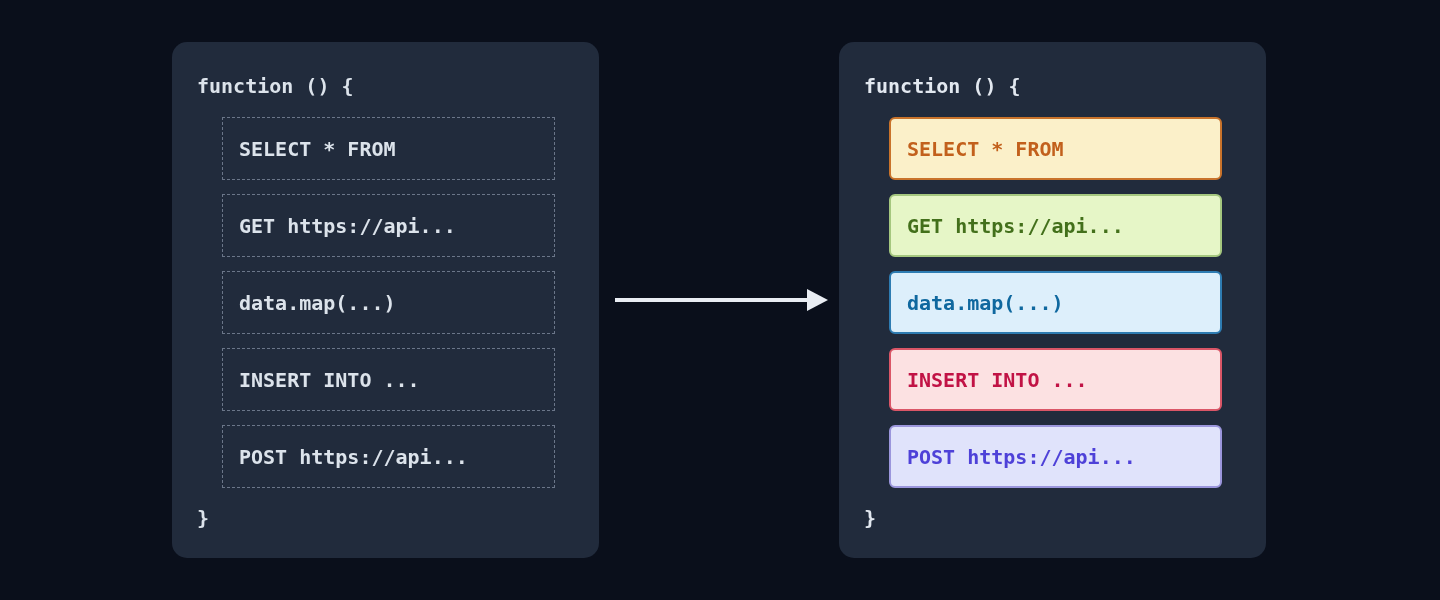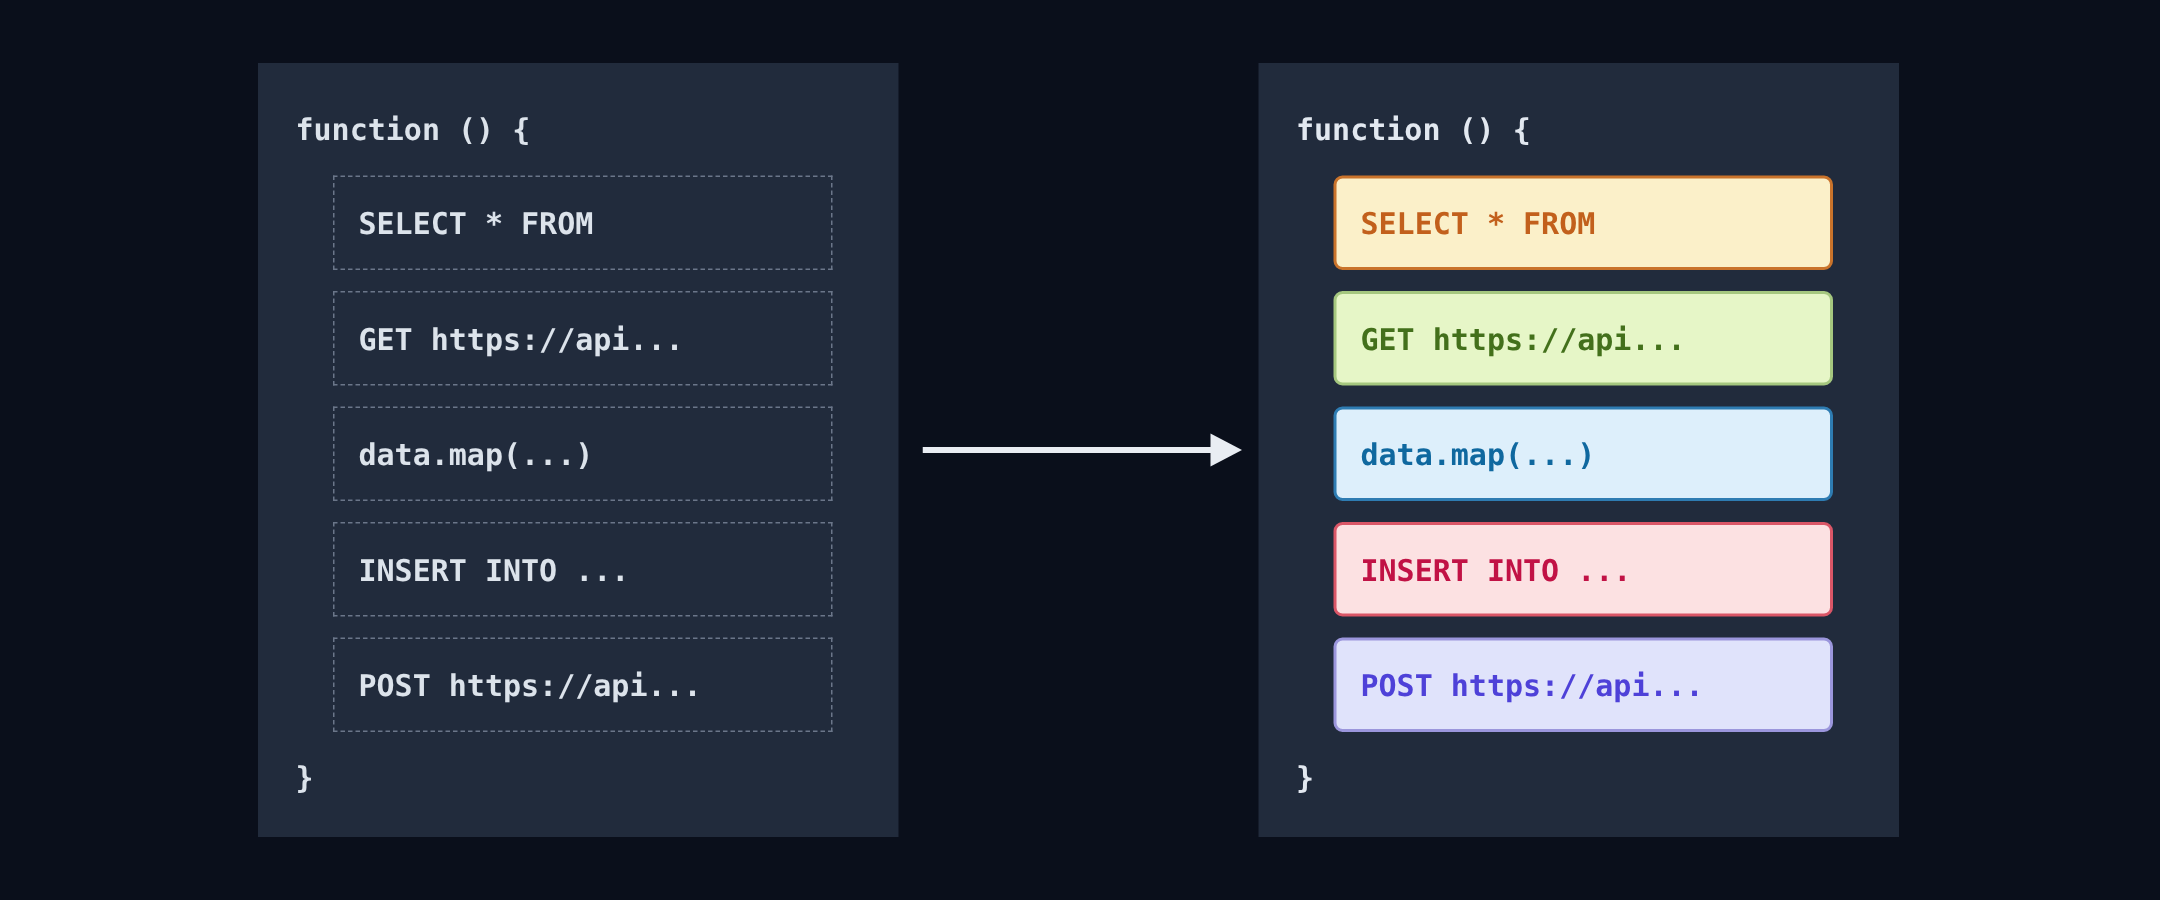--- a/index.html
+++ b/index.html
@@ -13,21 +13,21 @@
   .stage {
     position: relative;
     width: 1440px;
     height: 600px;
   }
   .panel {
     position: absolute;
     top: 42px;
     width: 427px;
     height: 516px;
-    border-radius: 0;
+    border-radius: 15px;
   }
   .panel.before { left: 172px; }
   .panel.after  { left: 839px; }
 
   .code-line {
     position: absolute;
     left: 25px;
     font-size: 20px;
     font-weight: bold;
     line-height: 24px;

